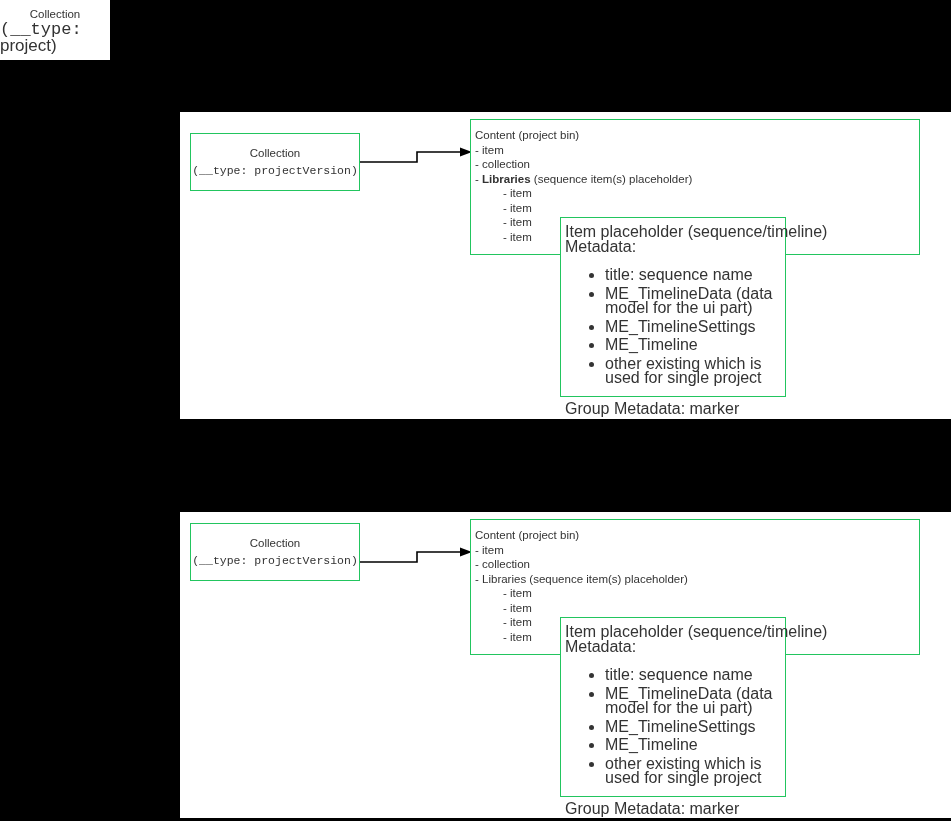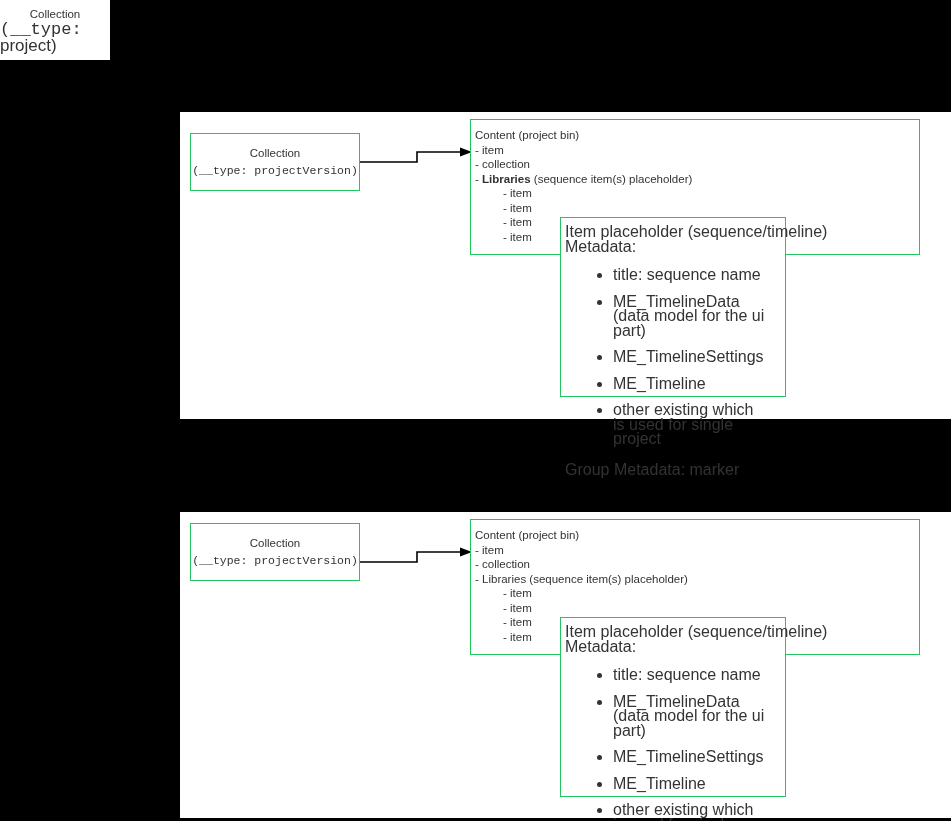--- a/index.html
+++ b/index.html
@@ -100,21 +100,21 @@
     line-height: 14.5px;
   }
   #placeholder-top    { left: 560px; top: 217px; height: 180px; }
   #placeholder-bottom { left: 560px; top: 617px; height: 180px; }
   .placeholder-box .hdr { white-space: nowrap; }
   .placeholder-box ul {
     margin: 14px 0 14px 0;
     padding-left: 36px;
     list-style: disc;
   }
-  .placeholder-box li { margin: 12px; padding: 0 6px 0 0; }
+  .placeholder-box li { margin: 4px; padding: 0 6px 0 0; }
   .placeholder-box .footer { white-space: nowrap; margin-top: 16px; }
 
   
   .connector {
     position: absolute;
     overflow: visible;
   }
   #connector-top    { left: 359px; top: 142px; }
   #connector-bottom { left: 359px; top: 542px; }
 </style>

